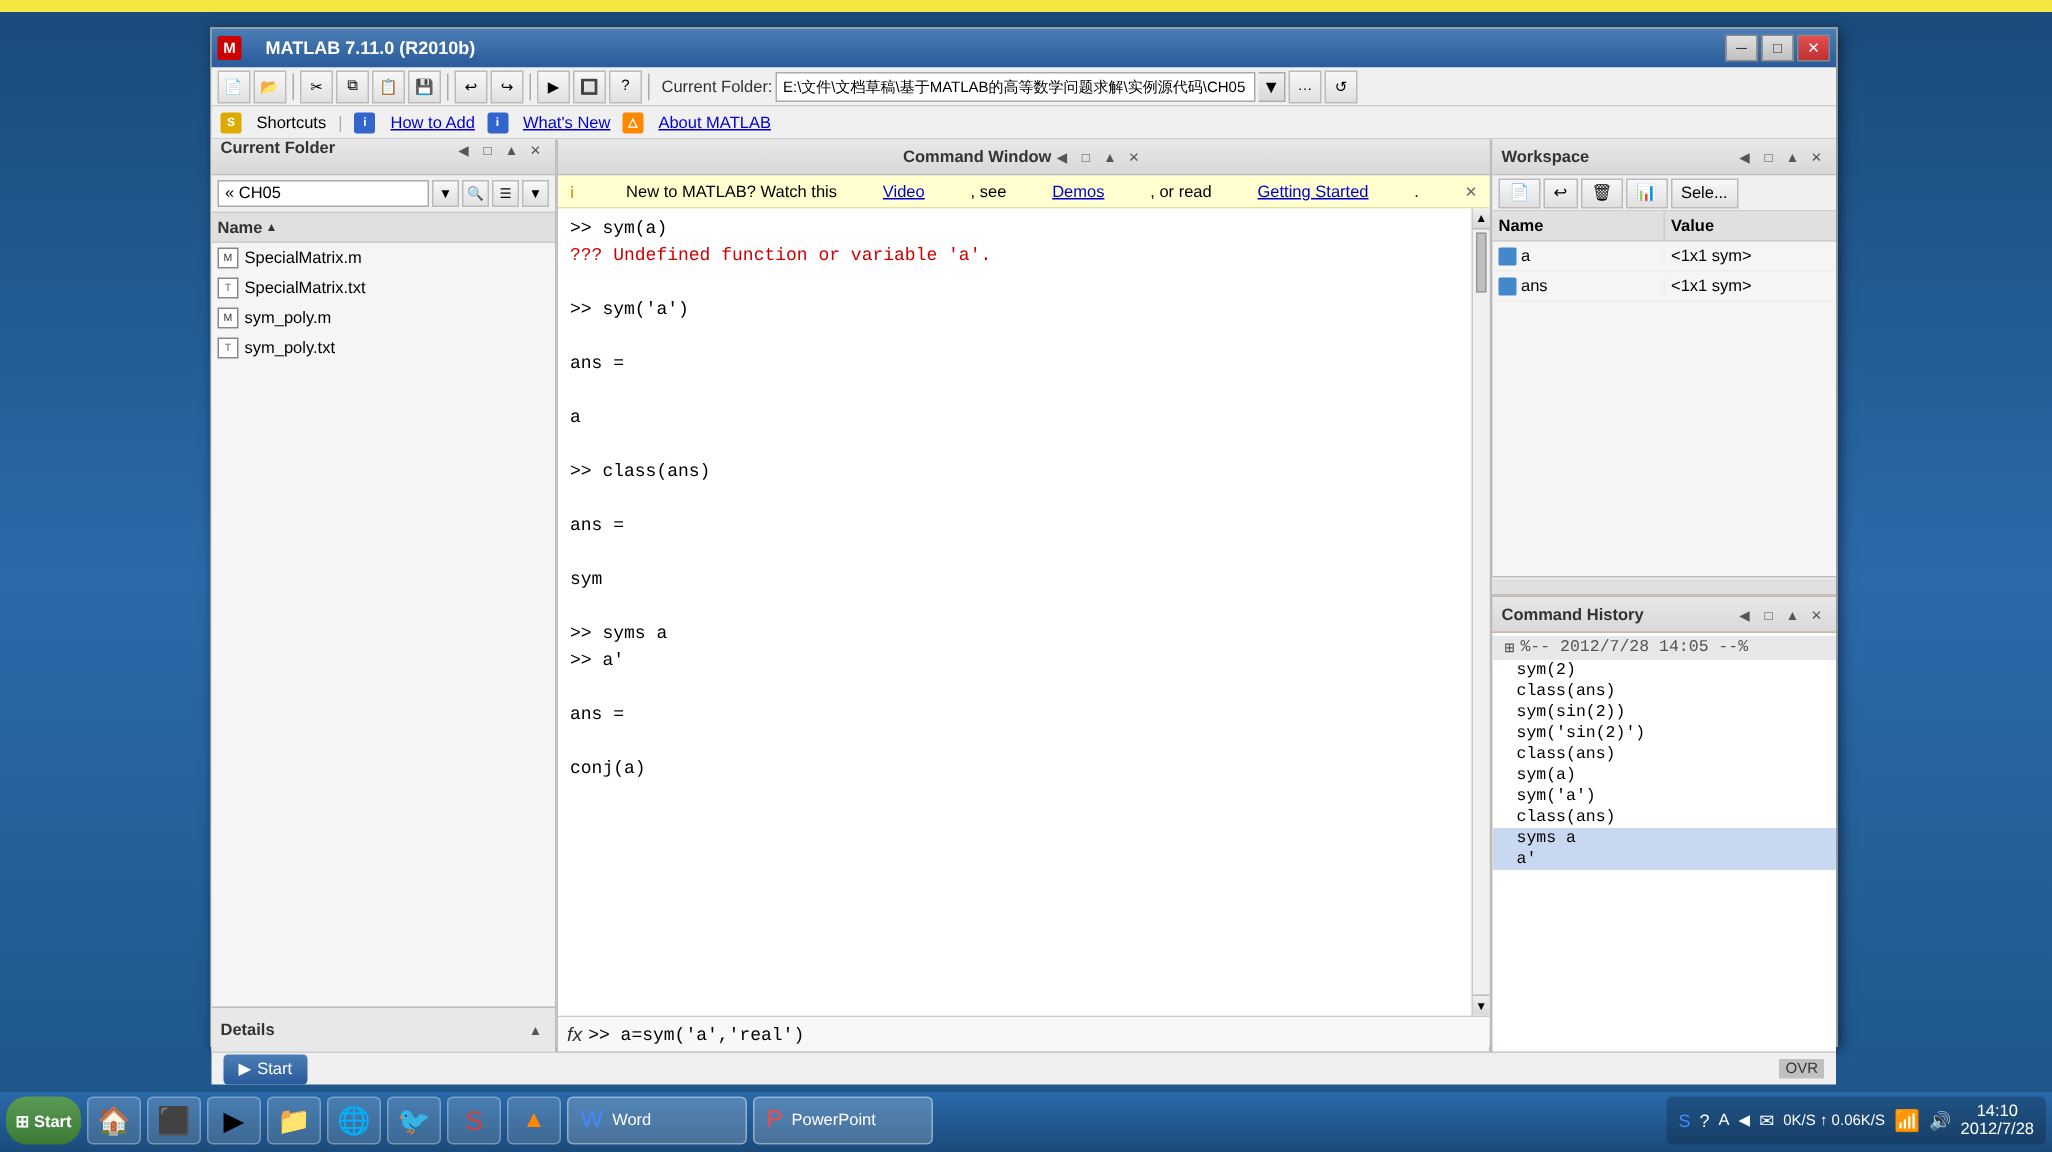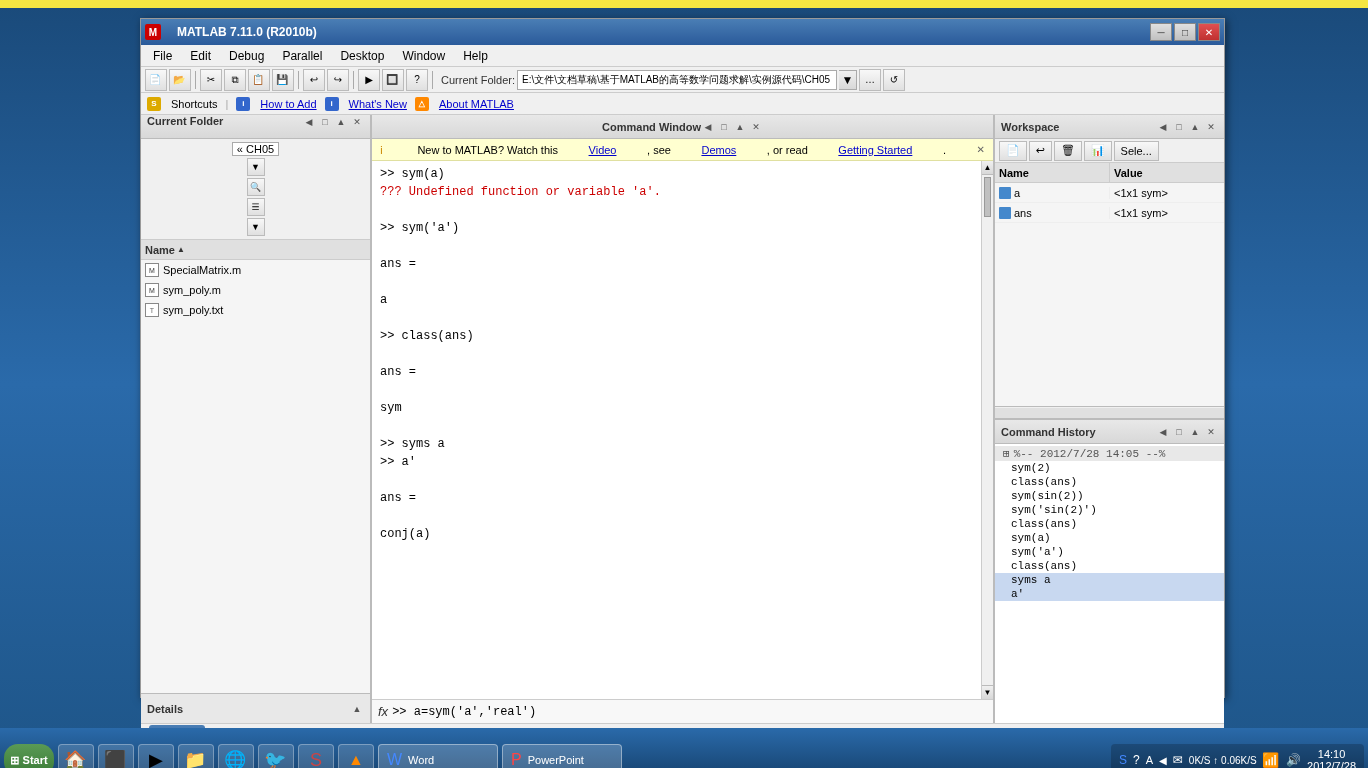--- a/index.html
+++ b/index.html
@@ -40,21 +40,21 @@
     .shortcuts-link { color: #0000cc; text-decoration: underline; cursor: pointer; }
     .shortcuts-icon { width: 14px; height: 14px; background: #ddaa00; border-radius: 2px; display: inline-flex; align-items: center; justify-content: center; color: white; font-size: 8px; font-weight: bold; margin-right: 2px; }
 
     
     .left-panel { width: 230px; border-right: 1px solid #bbb; display: flex; flex-direction: column; background: #f5f5f5; }
     .panel-header { background: linear-gradient(180deg, #e8e8e8, #d8d8d8); height: 24px; display: flex; justify-content: space-between; padding: 0 6px; border-bottom: 1px solid #bbb; }
     .panel-title { font-size: 11px; font-weight: bold; color: #333; }
     .panel-controls { display: flex; gap: 2px; }
     .panel-ctrl-btn { width: 14px; height: 14px; background: none; border: none; cursor: pointer; display: flex; align-items: center; justify-content: center; font-size: 9px; color: #555; }
 
-    .folder-nav { display: flex; align-items: center; padding: 3px 4px; background: #f0f0f0; border-bottom: 1px solid #ccc; gap: 2px; flex-direction: column; }
+    .folder-nav { display: flex; align-items: center; padding: 3px 4px; background: #f0f0f0; border-bottom: 1px solid #ccc; gap: 2px; }
     .folder-nav-path { background: white; border: 1px solid #aaa; height: 18px; flex: 1; padding: 0 4px; font-size: 11px; display: flex; align-items: center; }
     .nav-btn { width: 18px; height: 18px; background: linear-gradient(180deg, #f8f8f8, #e0e0e0); border: 1px solid #bbb; cursor: pointer; display: flex; align-items: center; justify-content: center; font-size: 9px; }
 
     .file-list { flex: 1; overflow-y: auto; }
     .file-list-header { display: flex; align-items: center; background: #e0e0e0; height: 20px; border-bottom: 1px solid #ccc; padding: 0 4px; }
     .file-col-name { flex: 1; font-size: 11px; font-weight: bold; color: #333; display: flex; align-items: center; gap: 2px; }
     .sort-arrow { font-size: 8px; }
     .file-item { display: flex; align-items: center; padding: 2px 4px; height: 20px; cursor: pointer; }
     .file-icon { width: 14px; height: 14px; margin-right: 4px; display: flex; align-items: center; justify-content: center; }
     .file-icon-m { width: 14px; height: 14px; background: white; border: 1px solid #888; font-size: 7px; color: #333; display: flex; align-items: center; justify-content: center; }
@@ -107,21 +107,21 @@
     .history-item { padding: 1px 16px; font-size: 11px; font-family: 'Courier New', monospace; color: #000; cursor: pointer; }
     .history-item.highlighted { background: #c8d8f0; }
 
     
     .status-bar { height: 22px; background: #f0f0f0; border-top: 1px solid #ccc; display: flex; align-items: center; justify-content: space-between; padding: 0 8px; }
     .start-btn { display: flex; align-items: center; gap: 4px; background: linear-gradient(180deg, #4a7eb5, #2a5a9a); border: none; color: white; padding: 2px 10px; height: 20px; cursor: pointer; font-size: 11px; border-radius: 3px; }
     .status-right { display: flex; gap: 8px; align-items: center; font-size: 11px; color: #333; }
     .ovr-badge { background: #c0c0c0; padding: 1px 4px; font-size: 10px; }
 
     
-    .taskbar { position: absolute; bottom: 0; left: 0; right: 0; height: 40px; background: linear-gradient(180deg, #2a6aaa, #1a4a7a); display: flex; align-items: flex-start; padding: 16px 4px; gap: 4px; }
+    .taskbar { position: absolute; bottom: 0; left: 0; right: 0; height: 40px; background: linear-gradient(180deg, #2a6aaa, #1a4a7a); display: flex; align-items: flex-end; padding: 5px 4px; gap: 4px; }
     .taskbar-start { width: 50px; height: 32px; background: linear-gradient(180deg, #5a9a55, #3a7a35); border-radius: 14px; display: flex; align-items: center; justify-content: center; color: white; font-size: 11px; font-weight: bold; cursor: pointer; }
     .taskbar-btn { width: 36px; height: 32px; background: rgba(255,255,255,0.15); border: 1px solid rgba(255,255,255,0.3); border-radius: 4px; display: flex; align-items: center; justify-content: center; cursor: pointer; }
     .taskbar-app { height: 32px; min-width: 120px; background: rgba(255,255,255,0.2); border: 1px solid rgba(255,255,255,0.4); border-radius: 4px; display: flex; align-items: center; padding: 0 8px; gap: 6px; cursor: pointer; color: white; font-size: 11px; }
     .taskbar-spacer { flex: 1; }
     .taskbar-tray { display: flex; align-items: center; gap: 6px; background: rgba(0,0,0,0.2); padding: 0 8px; height: 32px; border-radius: 4px; }
     .tray-time { color: white; font-size: 11px; text-align: center; }
 
     
     .cmd-content::-webkit-scrollbar { width: 10px; }
     .cmd-content::-webkit-scrollbar-track { background: #f0f0f0; }
@@ -153,29 +153,20 @@
         <div class="title-bar-icon"></div>
         <span class="title-bar-text">MATLAB 7.11.0 (R2010b)</span>
       </div>
       <div class="title-bar-buttons">
         <div class="title-btn">─</div>
         <div class="title-btn">□</div>
         <div class="title-btn close">✕</div>
       </div>
     </div>
 
-    <div class="menu-bar">
-      <span class="menu-item">File</span>
-      <span class="menu-item">Edit</span>
-      <span class="menu-item">Debug</span>
-      <span class="menu-item">Parallel</span>
-      <span class="menu-item">Desktop</span>
-      <span class="menu-item">Window</span>
-      <span class="menu-item">Help</span>
-    </div>
 
     <div class="toolbar">
       <div class="toolbar-btn">📄</div>
       <div class="toolbar-btn">📂</div>
       <div class="toolbar-sep"></div>
       <div class="toolbar-btn">✂</div>
       <div class="toolbar-btn">⧉</div>
       <div class="toolbar-btn">📋</div>
       <div class="toolbar-btn">💾</div>
       <div class="toolbar-sep"></div>
@@ -236,20 +227,26 @@
             </div>
           </div>
           <div class="file-item">
             <div class="file-icon">
               <div class="file-icon-m">M</div>
             </div>
             <span class="file-name">SpecialMatrix.m</span>
           </div>
           <div class="file-item">
             <div class="file-icon">
+              <div class="file-icon-txt">T</div>
+            </div>
+            <span class="file-name">SpecialMatrix.txt</span>
+          </div>
+          <div class="file-item">
+            <div class="file-icon">
               <div class="file-icon-m">M</div>
             </div>
             <span class="file-name">sym_poly.m</span>
           </div>
           <div class="file-item">
             <div class="file-icon">
               <div class="file-icon-txt">T</div>
             </div>
             <span class="file-name">sym_poly.txt</span>
           </div>

